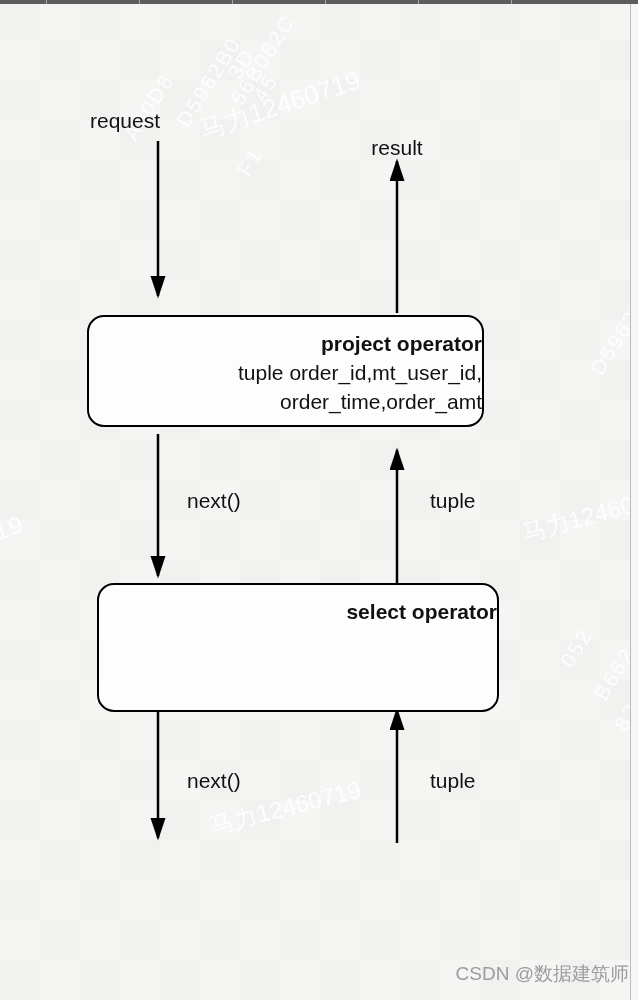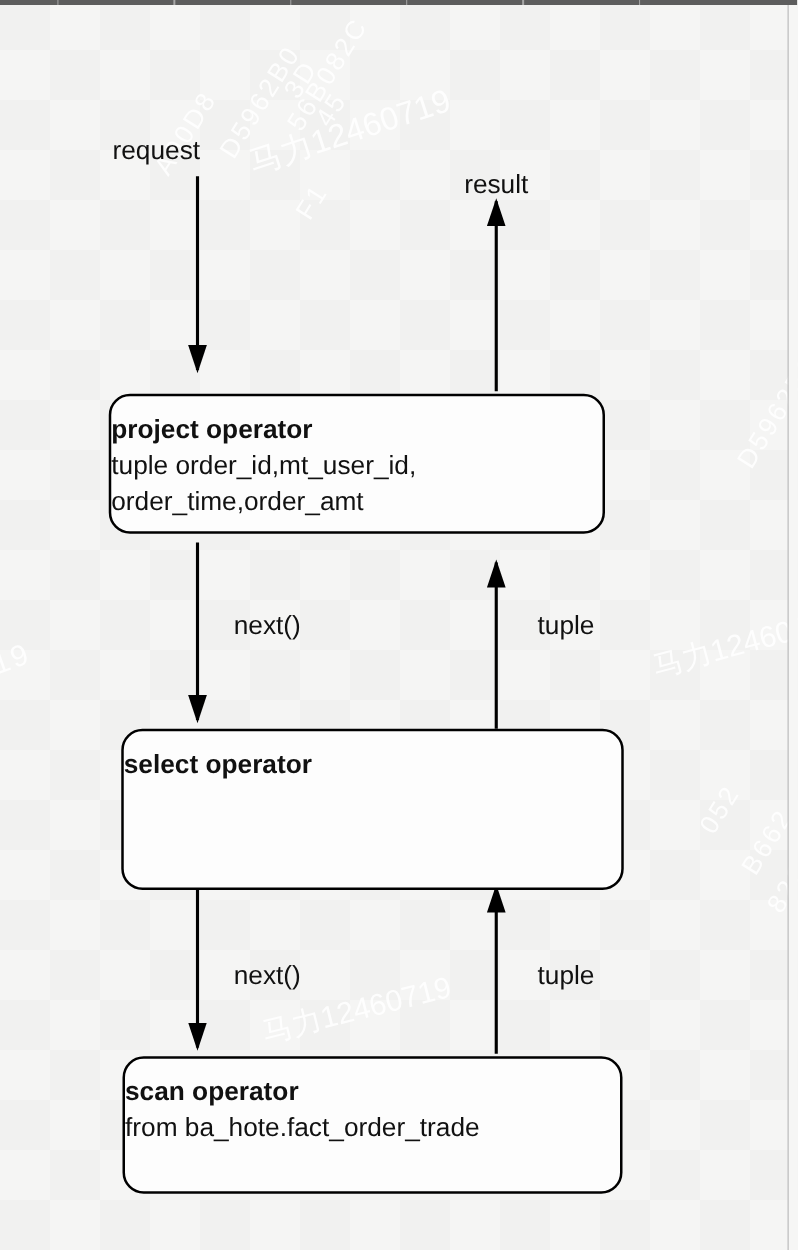--- a/index.html
+++ b/index.html
@@ -82,21 +82,21 @@
   .lbl-next-2  { left: 187px; top: 769px; }
   .lbl-tuple-2 { left: 430px; top: 769px; }
 
   
   .node {
     position: absolute;
     box-sizing: border-box;
     background: #fdfdfd;
     border: 2px solid #000000;
     border-radius: 17px;
-    text-align: left;
+    text-align: right;
     font-size: 21px;
     line-height: 29px;
     padding-top: 12px;
     z-index: 3;
   }
   .node .node-title { font-weight: bold; }
   .node-project { left: 87px; top: 315px; width: 397px; height: 112px; }
   .node-select  { left: 97px; top: 583px; width: 402px; height: 129px; }
   .node-scan    { left: 98px; top: 845px; width: 400px; height: 110px; }
 
@@ -155,23 +155,20 @@
   <div class="node node-project">
     <div class="node-title">project operator</div>
     <div class="node-line">tuple order_id,mt_user_id,</div>
     <div class="node-line">order_time,order_amt</div>
   </div>
 
   <div class="node node-select">
     <div class="node-title">select operator</div>
   </div>
 
-  <div class="node node-scan">
-    <div class="node-title">scan operator</div>
-    <div class="node-line">from ba_hote.fact_order_trade</div>
-  </div>
 
+  <div class="credit">CSDN @数据建筑师</div>
 
   <div class="right-strip"></div>
   <div class="right-border"></div>
   <div class="top-bar"></div>
 
 </div>
 
 </body></html>

